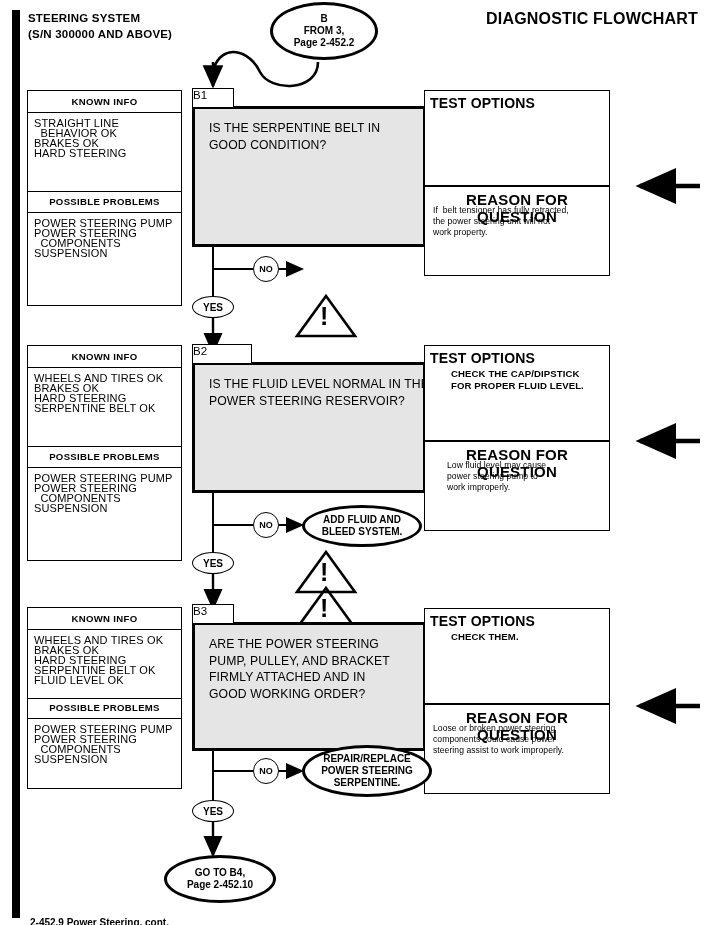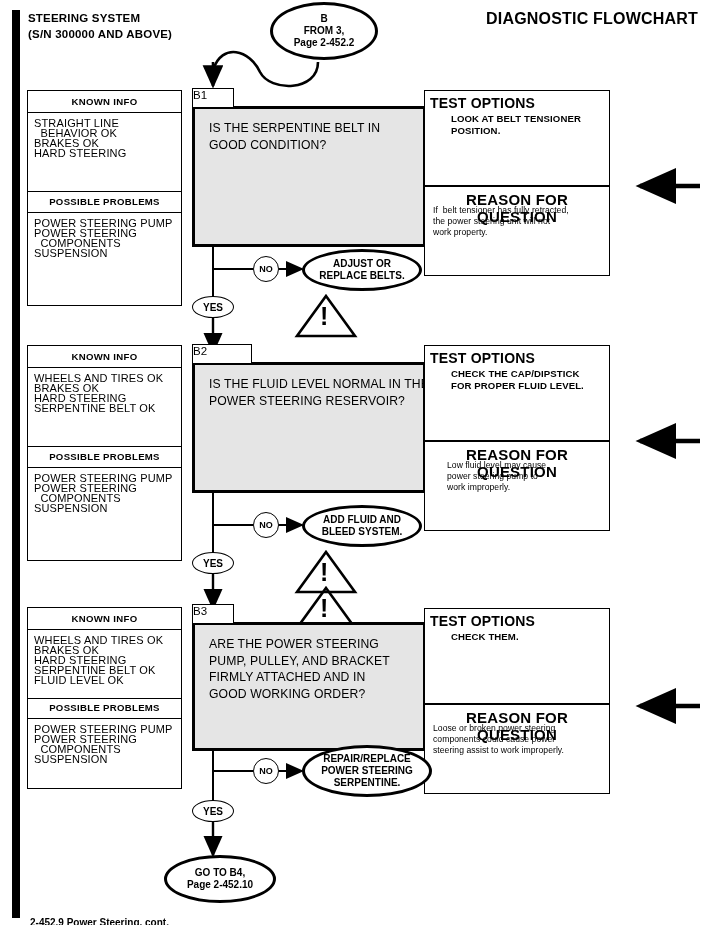--- a/index.html
+++ b/index.html
@@ -135,34 +135,30 @@
   <div class="tag" style="left:192px;top:88px;width:42px;height:20px;">
       <span>B1</span>
     </div>
   <div class="qbox" style="left:192px;top:106px;width:234px;height:141px;">
     <div class="qtext" style="left:14px;top:11px;">IS THE SERPENTINE BELT IN
 GOOD CONDITION?</div>
   </div>
 
   <div class="box" style="left:424px;top:90px;width:186px;height:186px;">
     <div class="to-title" style="left:5px;top:4px;">TEST OPTIONS</div>
-    <div class="to-body" style="left:26px;top:22px;">LOOK AT BELT TENSIONER
-POSITION.</div>
     <div class="divider" style="top:94px;border-top-width:2.4px;"></div>
     <div class="rq-title" style="left:0;right:0;top:100px;">REASON FOR QUESTION</div>
     <div class="rq-body" style="left:8px;top:114px;">If  belt tensioner has fully retracted,
 the power steering unit will not
 work property.</div>
   </div>
 
   <div class="no" style="left:253px;top:256px;width:26px;height:26px;">
       <span>NO</span>
     </div>
-  <div class="oval" style="left:302px;top:249px;width:120px;height:42px;"><span>ADJUST OR
-REPLACE BELTS.</span></div>
   <div class="yes" style="left:192px;top:296px;width:42px;height:22px;">
       <span>YES</span>
     </div>
 
   <div class="box" style="left:27px;top:345px;width:155px;height:216px;">
     <div class="panel-title" style="top:5px;">KNOWN INFO</div>
     <div class="divider" style="top:21px;"></div>
     <div class="panel-list" style="left:6px;top:27px;">WHEELS AND TIRES OK
 BRAKES OK
 HARD STEERING

